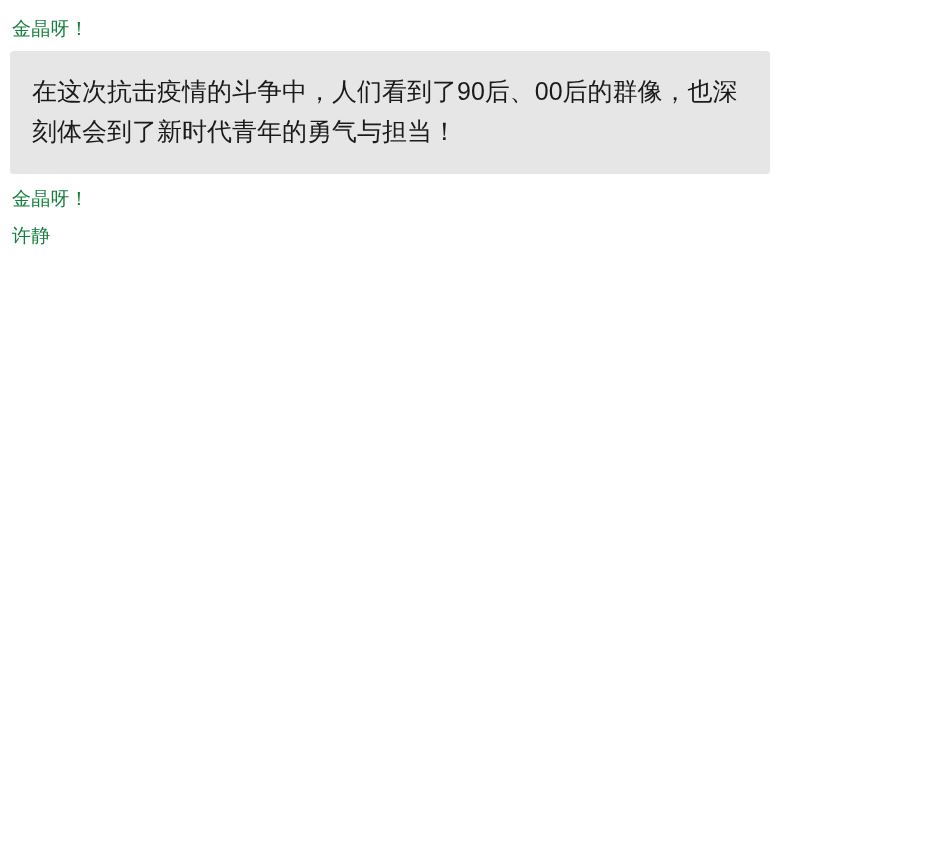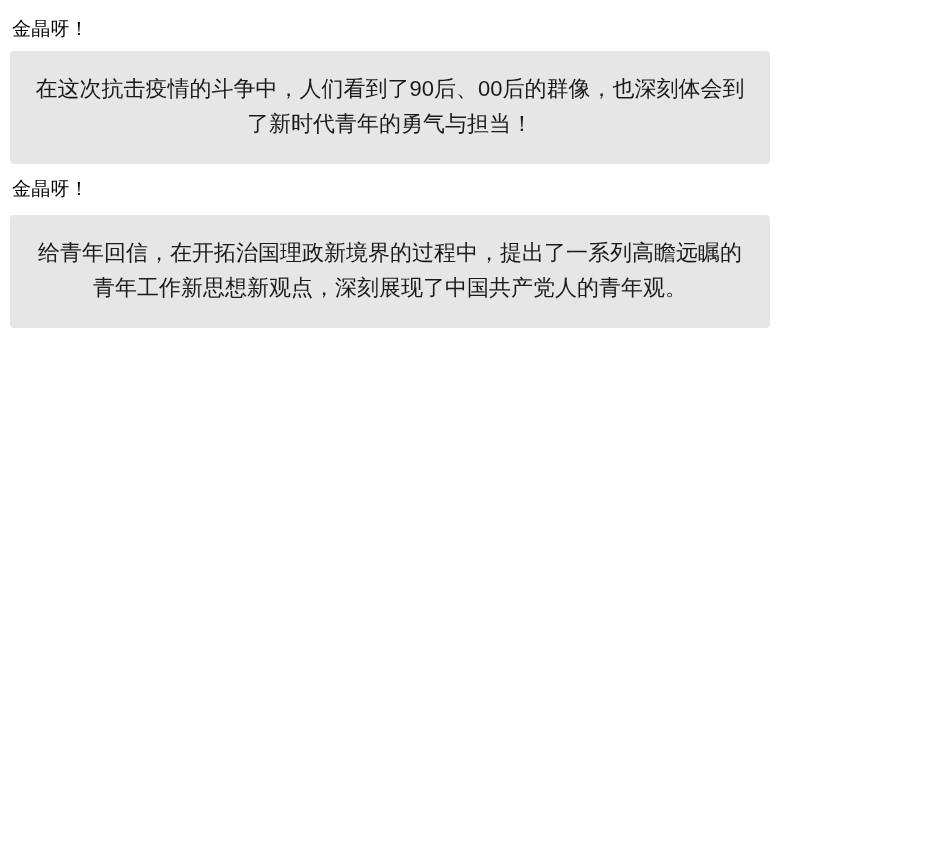--- a/index.html
+++ b/index.html
@@ -15,56 +15,53 @@
   }
   .feed {
     padding: 18px 10px 0 10px;
     box-sizing: border-box;
   }
   .entry {
     margin-bottom: 14px;
   }
   .author {
     font-size: 19px;
-    color: #000000;
+    color: #15803d;
     line-height: 1.2;
     margin: 0 0 10px 2px;
     letter-spacing: 0.2px;
   }
   .bubble {
     background: #e6e6e6;
     border-radius: 4px;
     padding: 20px 22px 22px 22px;
     box-sizing: border-box;
     width: 760px;
   }
   .bubble-text {
-    font-size: 22px;
+    font-size: 25px;
     line-height: 1.62;
     color: #1a1a1a;
     white-space: pre-wrap;
     word-break: break-word;
-    text-align: center;
   }
 </style>
 </head>
 <body>
 
 <div class="feed">
 
   <div class="entry">
     <div class="author">金晶呀！</div>
     <div class="bubble">
       <div class="bubble-text">在这次抗击疫情的斗争中，人们看到了90后、00后的群像，也深刻体会到了新时代青年的勇气与担当！</div>
     </div>
   </div>
 
   <div class="entry">
     <div class="author">金晶呀！</div>
   </div>
 
   <div class="entry">
-    <div class="bubble">
-      <div class="bubble-text">给青年回信，在开拓治国理政新境界的过程中，提出了一系列高瞻远瞩的青年工作新思想新观点，深刻展现了中国共产党人的青年观。</div>
-    </div>
+    <div class="author">许静</div>
   </div>
 
 </div>
 
 </body></html>

